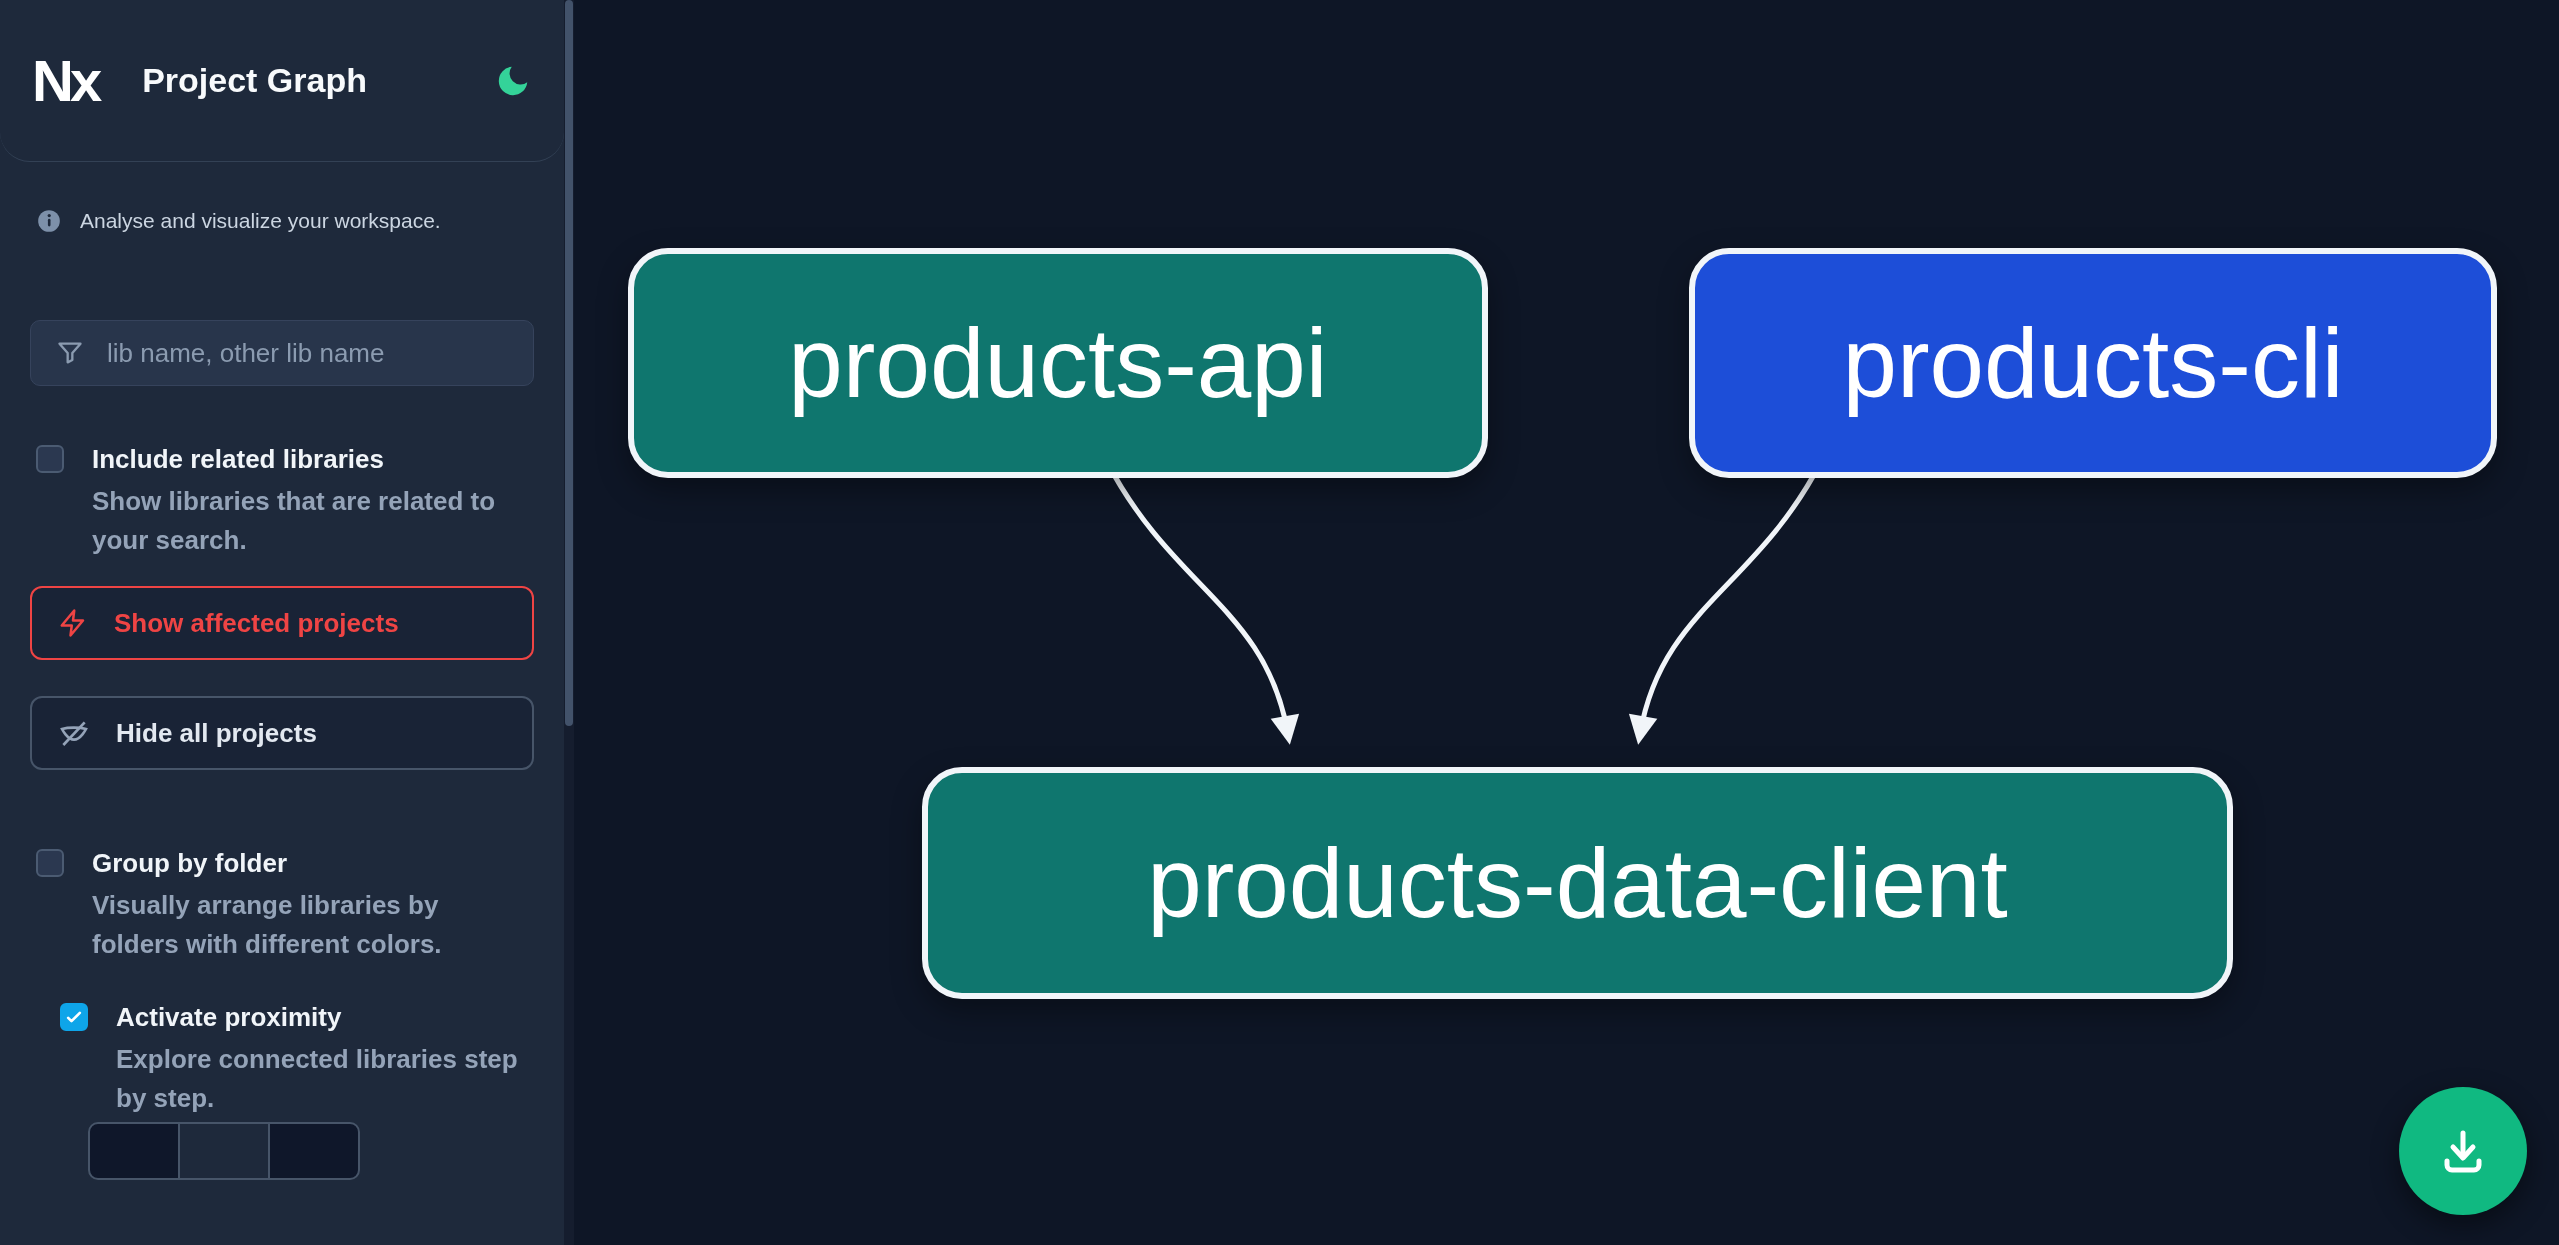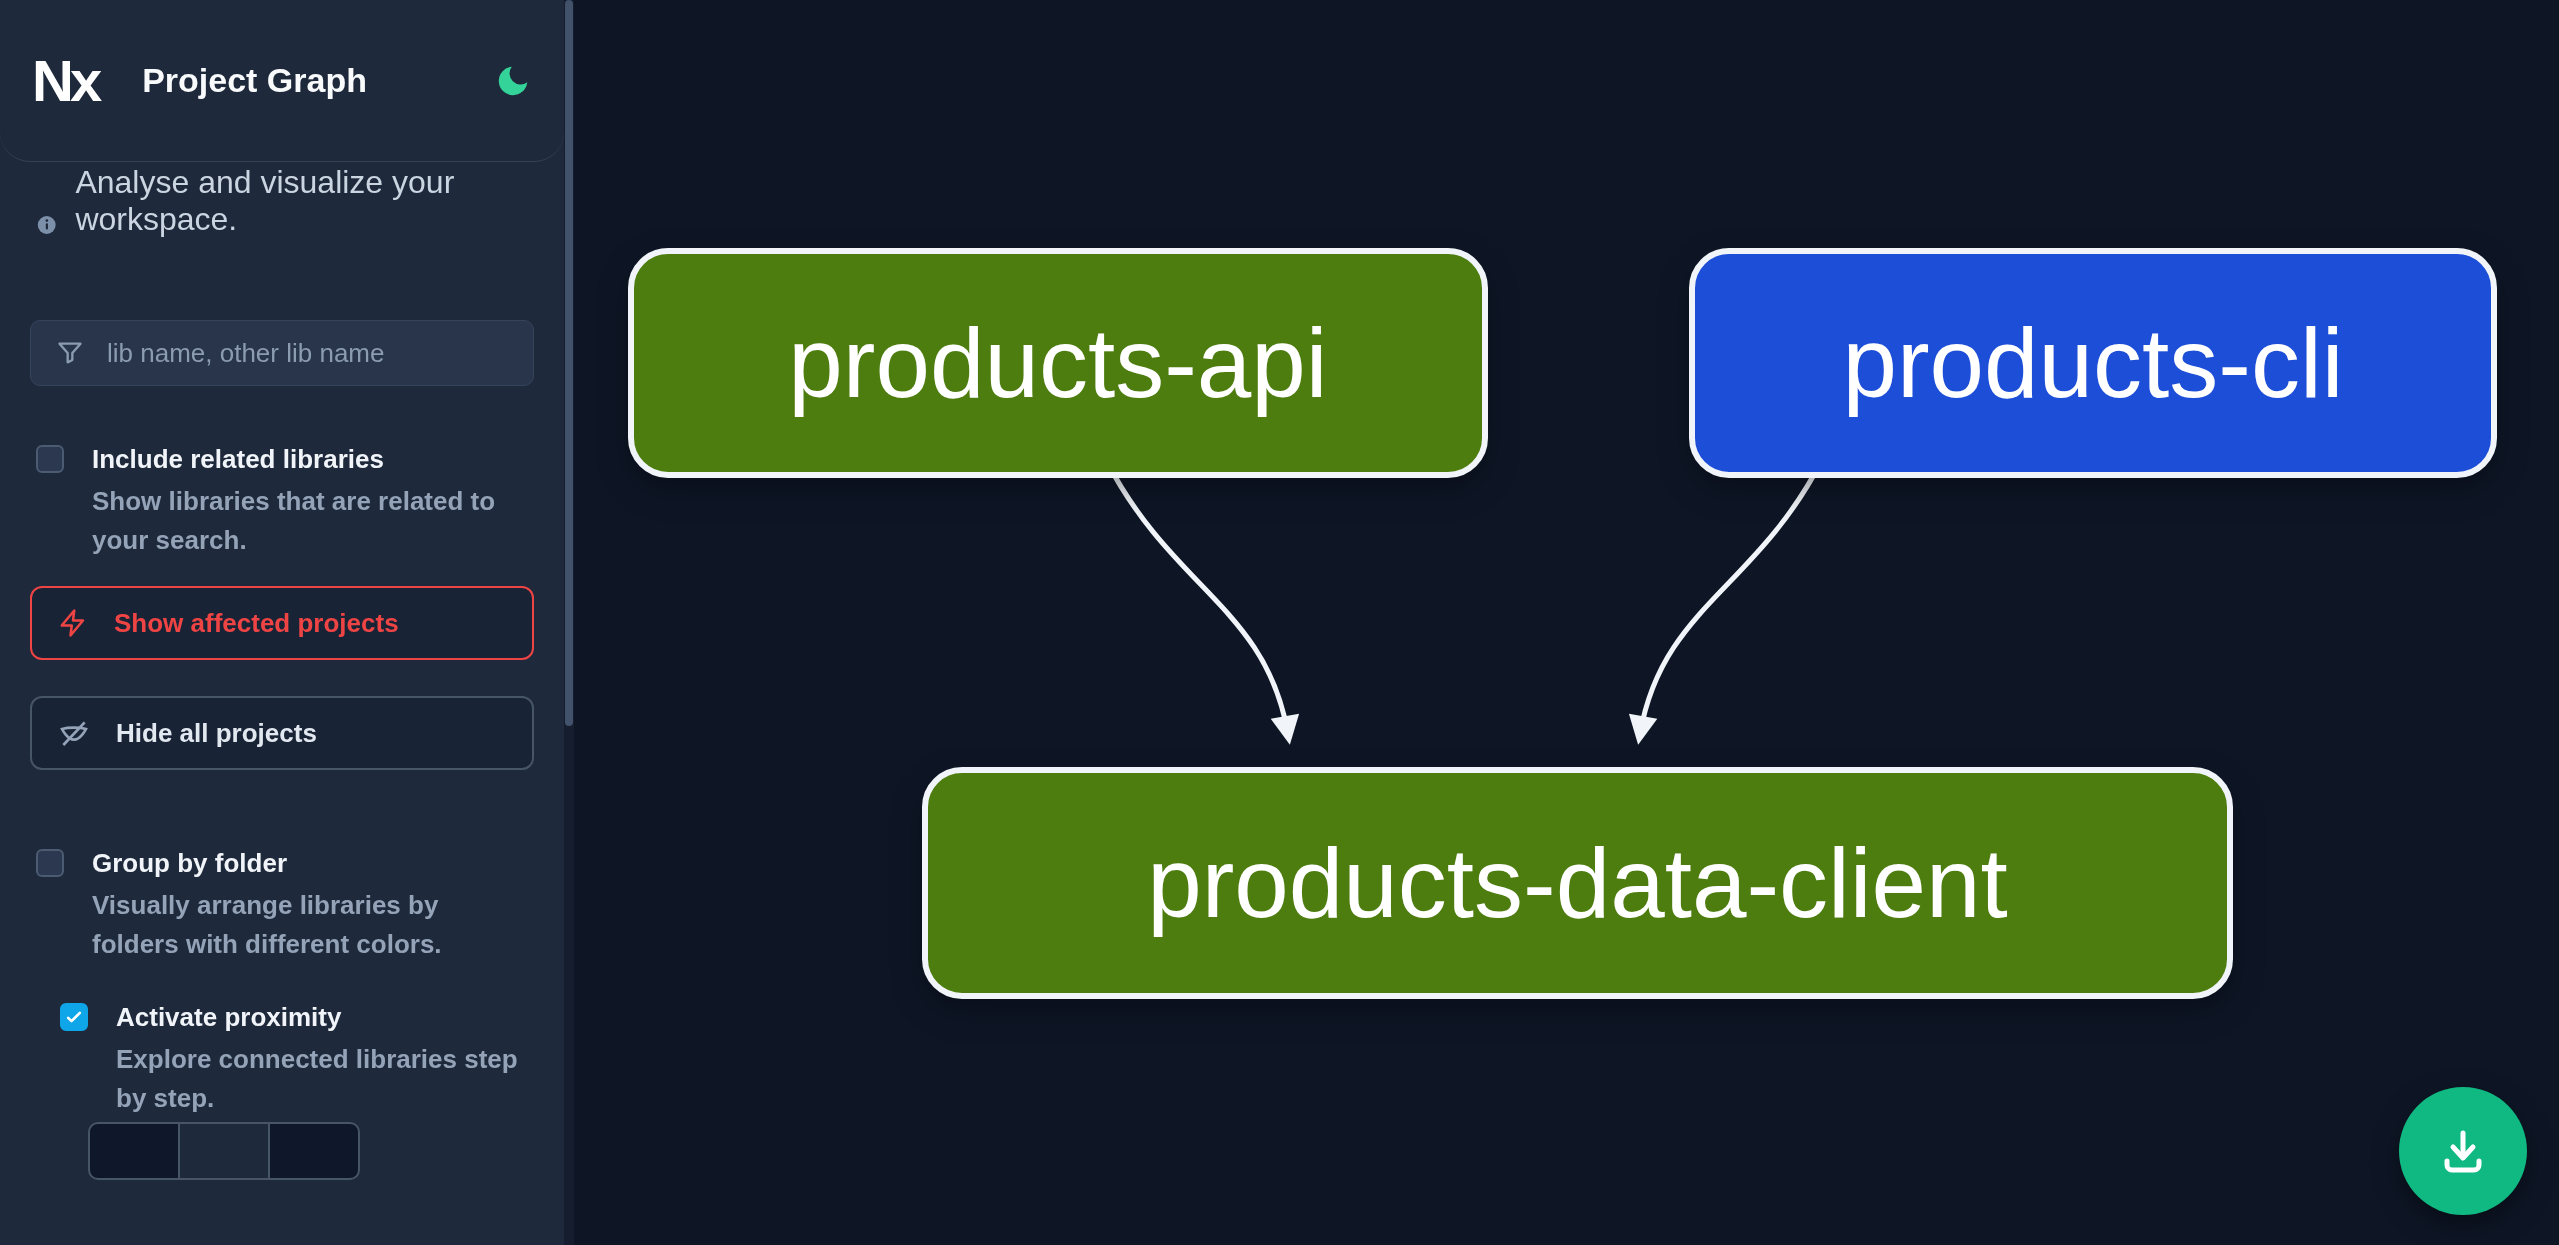--- a/index.html
+++ b/index.html
@@ -21,23 +21,23 @@
     display: flex; align-items: center; padding: 0 32px; border-radius: 30px;
   }
   .logo {
     color: #ffffff; font-size: 58px; font-weight: 800; letter-spacing: -4px;
     line-height: 1;
   }
   .app-title { color: #f8fafc; font-size: 34px; font-weight: 700; margin-left: 44px; }
   .theme-toggle { margin-left: auto; width: 38px; height: 38px; cursor: pointer; }
 
   .tagline {
-    display: flex; align-items: flex-end; gap: 18px;
+    display: flex; align-items: center; gap: 18px;
     padding: 0 36px; margin-top: 42px;
-    color: #cbd5e1; font-size: 32px; font-weight: 500; height: 34px;
+    color: #cbd5e1; font-size: 21px; font-weight: 500; height: 34px;
   }
 
   .search-wrap { margin: 82px 30px 0; position: relative; height: 84px; }
   .search-input {
     width: 100%; height: 66px; background: #28354b;
     border: 1px solid #36435c; border-radius: 10px;
     padding: 0 24px 0 76px; font-size: 26px; color: #e2e8f0; outline: none;
     font-family: "Liberation Sans", sans-serif;
   }
   .search-input::placeholder { color: #8b9bb0; }
@@ -93,21 +93,21 @@
   }
 
   
   .canvas {
     position: absolute; left: 574px; top: 0; width: 1985px; height: 1245px;
     background: #0e1626; z-index: 0; overflow: hidden;
   }
   .edges { position: absolute; left: 0; top: 0; z-index: 1; }
   .node {
     position: absolute; z-index: 2;
-    background: #4d7c0f; border: 6px solid #f1f5f9; border-radius: 40px;
+    background: #0f766e; border: 6px solid #f1f5f9; border-radius: 40px;
     color: #ffffff; display: flex; align-items: center; justify-content: center;
     font-size: 98px; font-weight: 500; cursor: pointer;
     box-shadow: 0 12px 30px rgba(0,0,0,0.35);
   }
   .node.affected { background: #1d4ed8; }
   .node-api  { left: 54px;   top: 248px; width: 860px;  height: 230px; }
   .node-cli  { left: 1115px; top: 248px; width: 808px;  height: 230px; }
   .node-data { left: 348px;  top: 767px; width: 1311px; height: 232px; }
 
   

